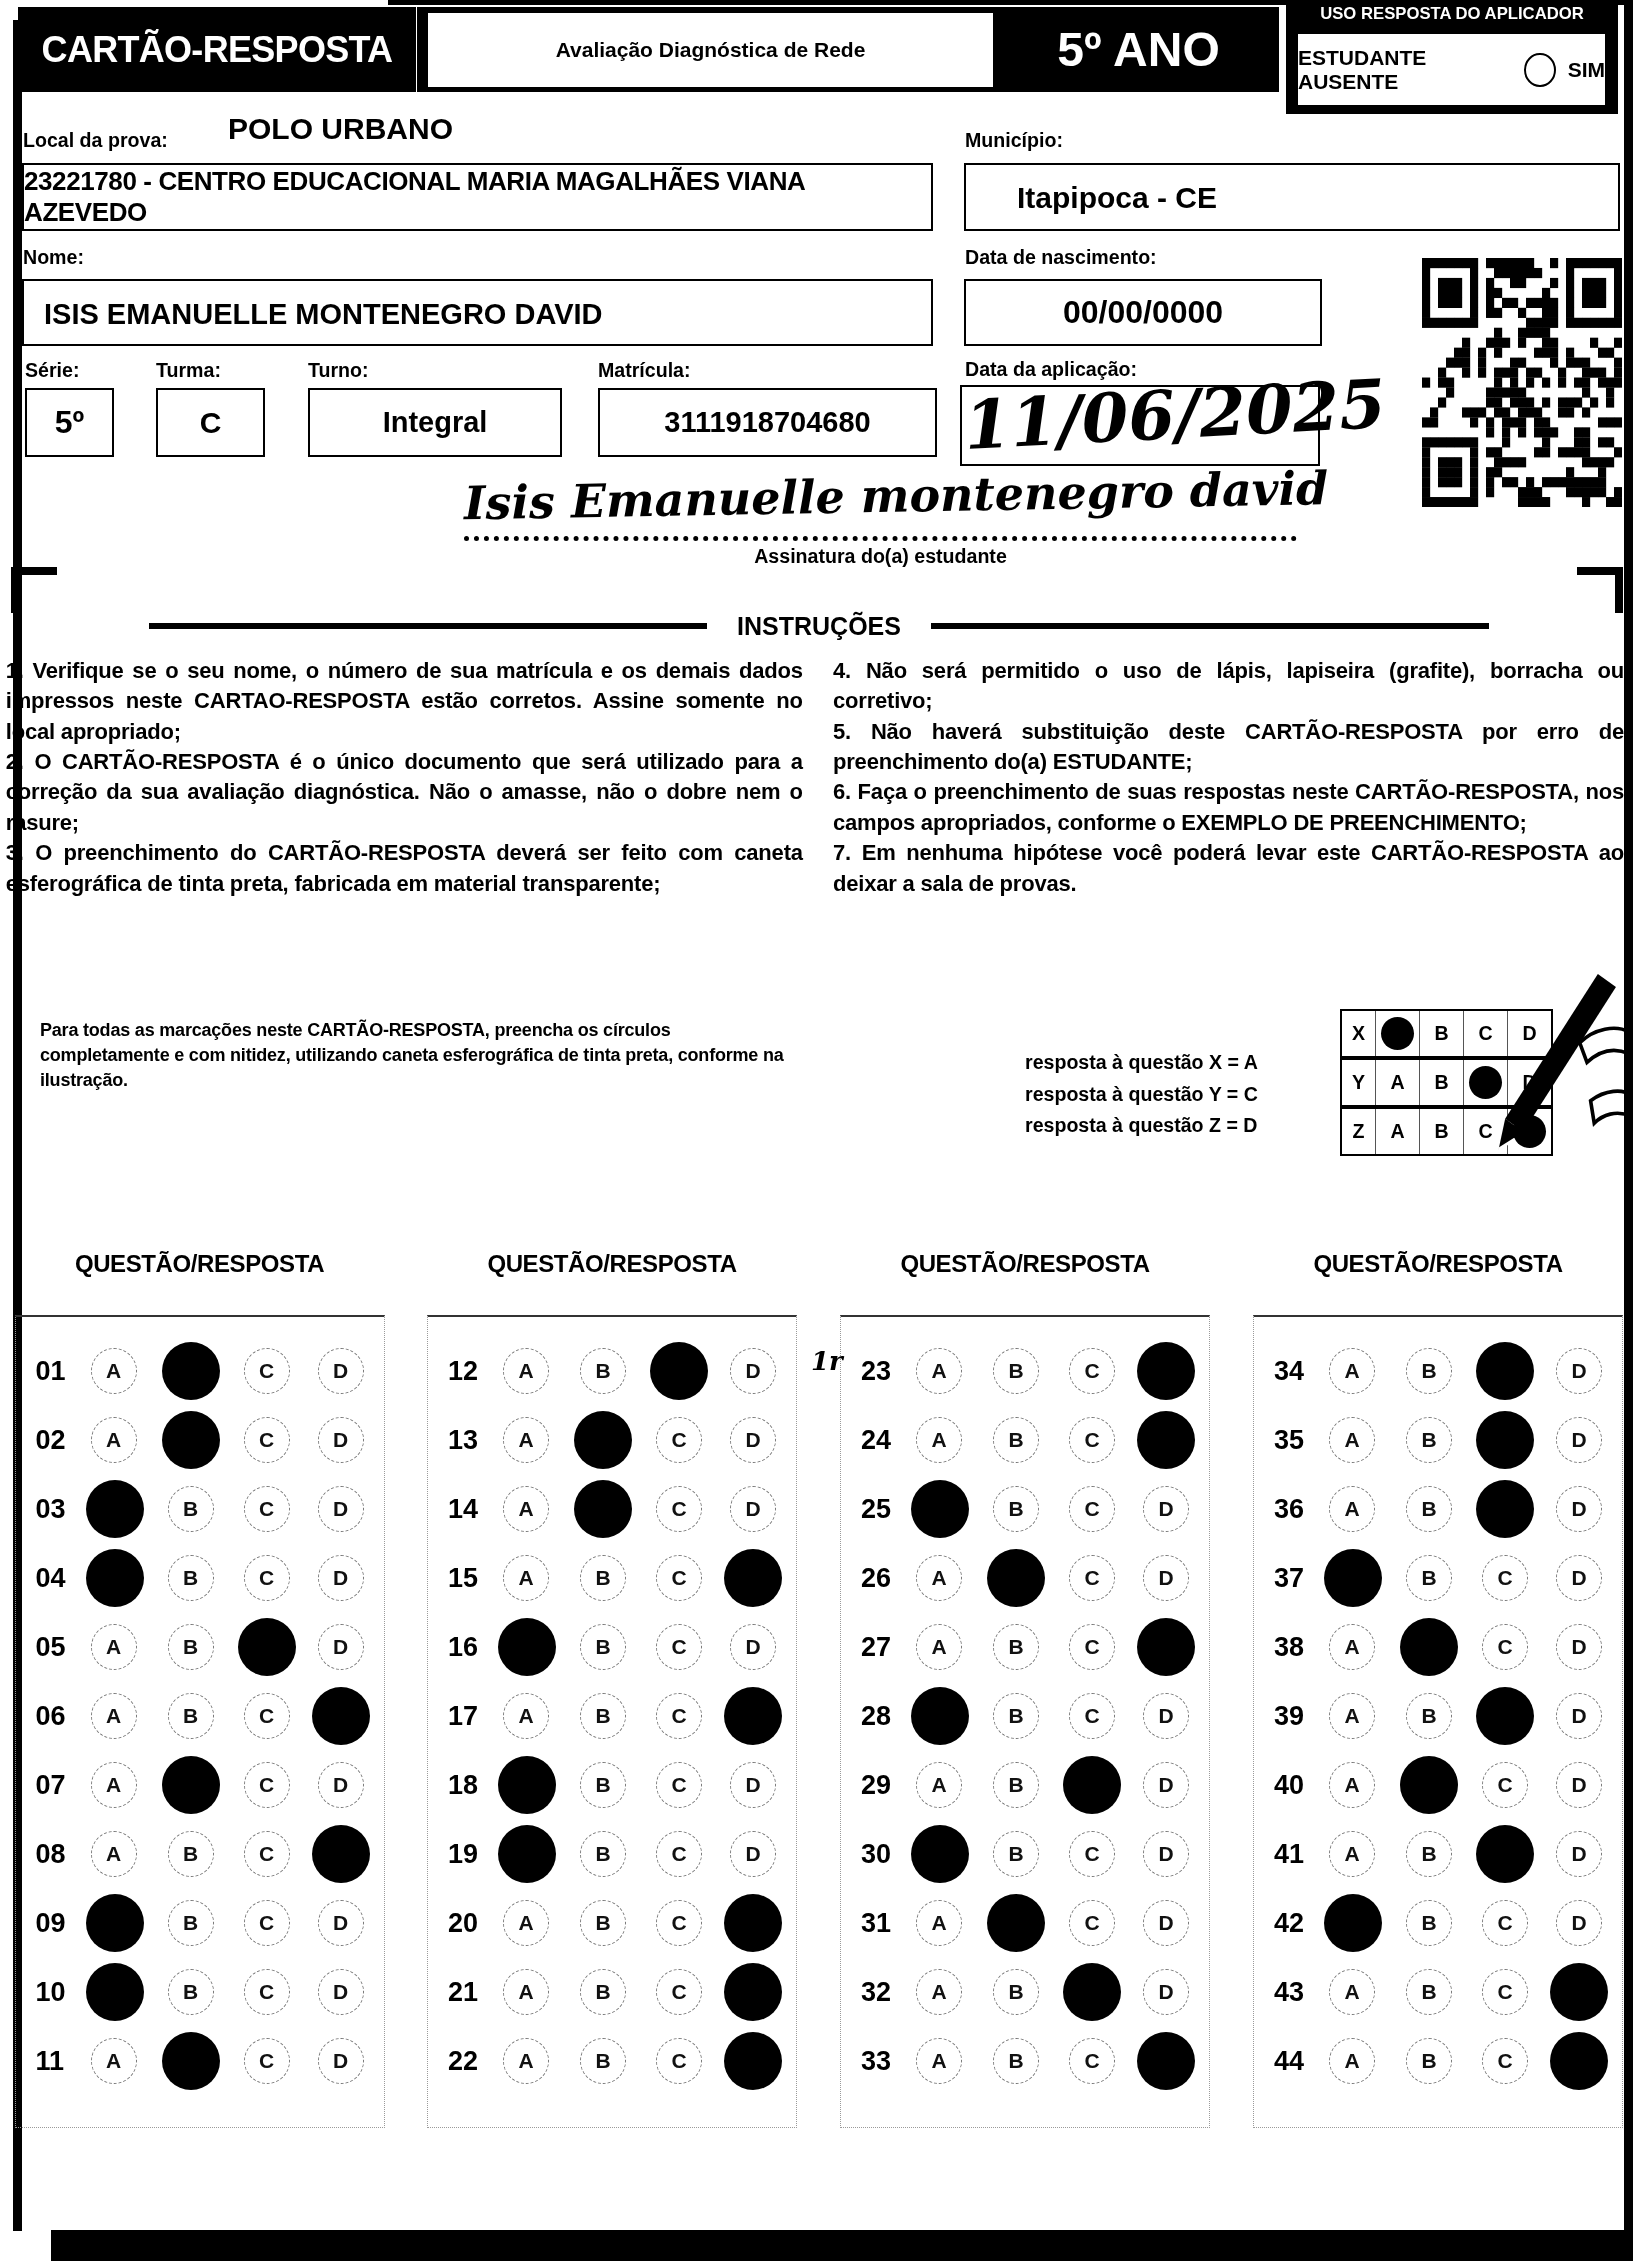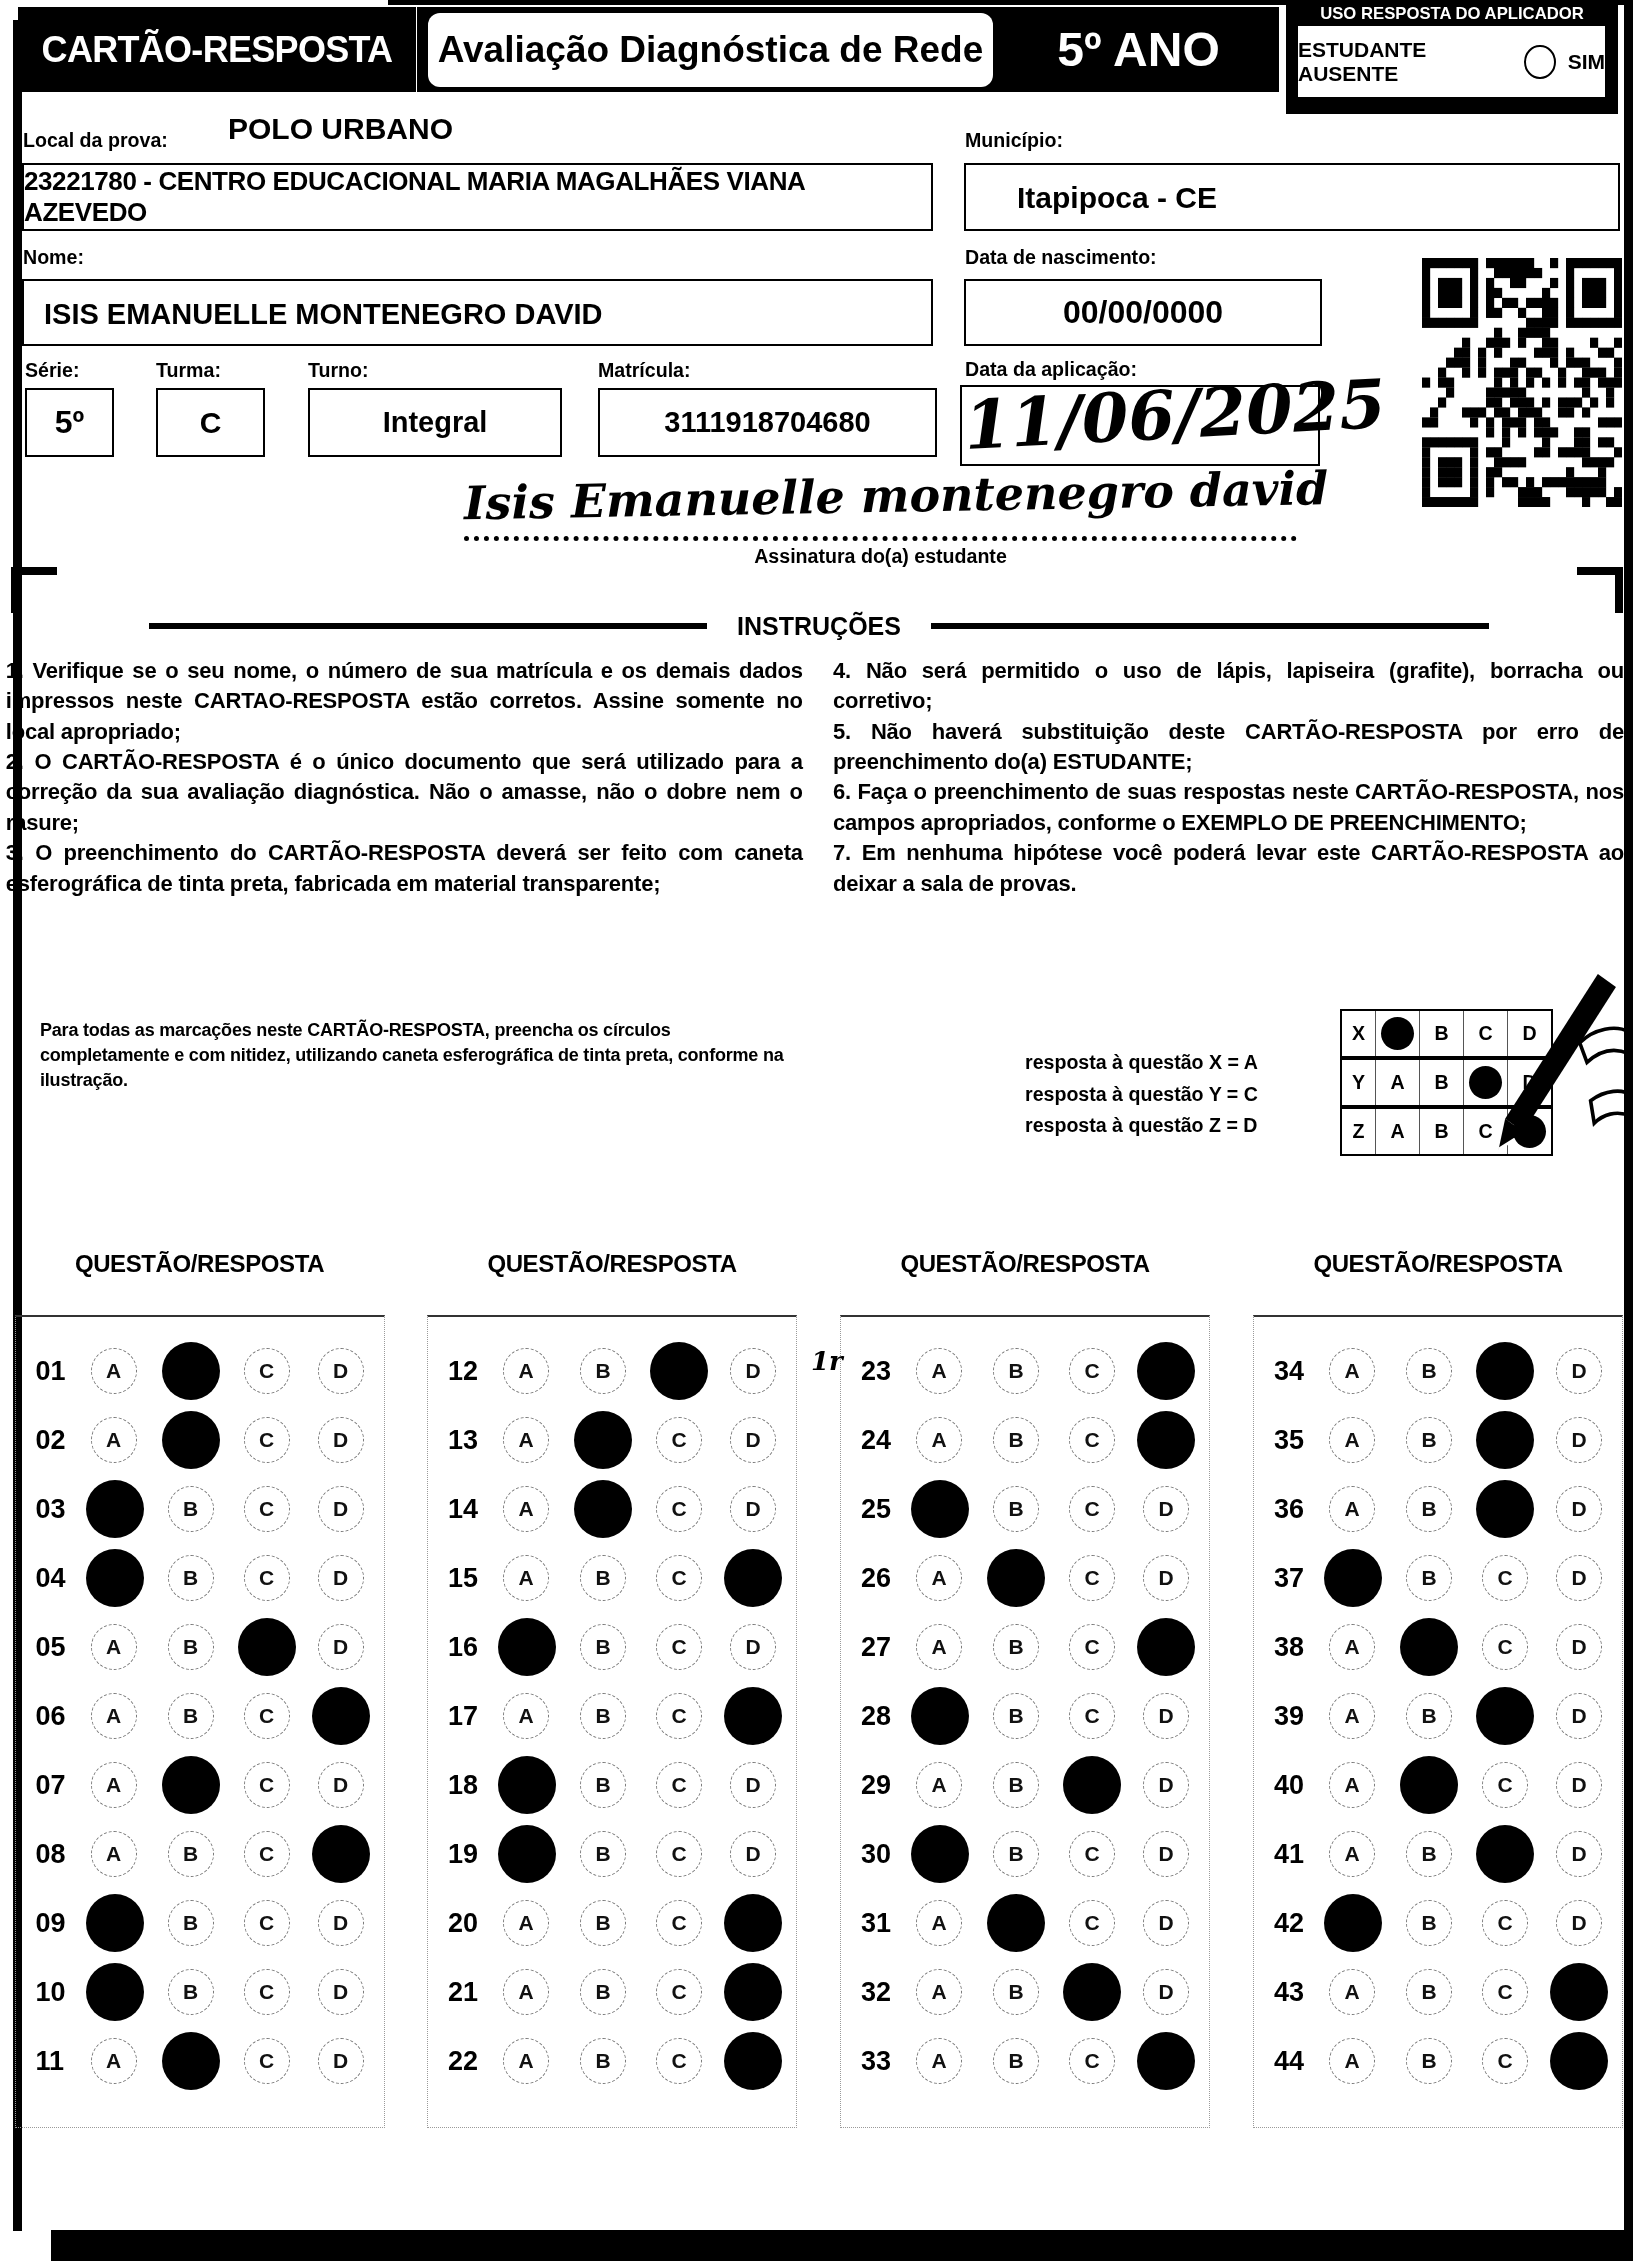--- a/index.html
+++ b/index.html
@@ -8,25 +8,25 @@
     font-family:"Liberation Sans", sans-serif; color:#000; overflow:hidden;
   }
   .abs { position:absolute; }
   .blackbox { background:#000; color:#fff; }
   .center { display:flex; align-items:center; justify-content:center; }
   .bold { font-weight:bold; }
 
   
   .hdr-title { left:18px; top:7.2px; width:398px; height:85px; font-size:36px; font-weight:bold; letter-spacing:-0.7px; }
   .hdr-midbar { left:417px; top:7.2px; width:862px; height:85px; background:#000; }
-  .hdr-white { position:absolute; left:11px; top:5.8px; width:565px; height:74px; background:#fff; color:#000; font-size:37px; font-weight:bold;border-radius:12px; }
+  .hdr-white { position:absolute; left:11px; top:5.8px; width:565px; height:74px; background:#fff; color:#000; font-size:21px; font-weight:bold; }
   .hdr-grade { position:absolute; left:580px; top:0; width:283px; height:85px; color:#fff; font-size:48px; font-weight:bold; }
   .hdr-right { left:1286px; top:0; width:332px; height:114px; background:#000; }
   .uso-title { position:absolute; left:0; top:4.3px; width:100%; text-align:center; color:#fff; font-size:16.7px; font-weight:bold; }
-  .ausente-box { position:absolute; left:10px; top:24px; width:307px; height:71px; background:#fff; color:#000; border:2.2px solid #000; font-size:21px; font-weight:bold; display:flex; align-items:center; justify-content:flex-start; gap:12px; }
+  .ausente-box { position:absolute; left:10px; top:32px; width:307px; height:71px; background:#fff; color:#000; border:2.2px solid #000; font-size:21px; font-weight:bold; display:flex; align-items:center; justify-content:flex-start; gap:12px; }
   .ausente-circle { display:inline-block; width:30px; height:30px; border:2.2px solid #000; border-radius:50%; }
 
   
   .lbl { font-size:19.6px; font-weight:bold; }
   .field-box { border:2.9px solid #000; background:#fff; }
 
   
   .hand { font-family:"DejaVu Serif", serif; font-style:italic; font-weight:bold; white-space:nowrap; }
 
   .sig-line { border-bottom:5px dotted #000; }

